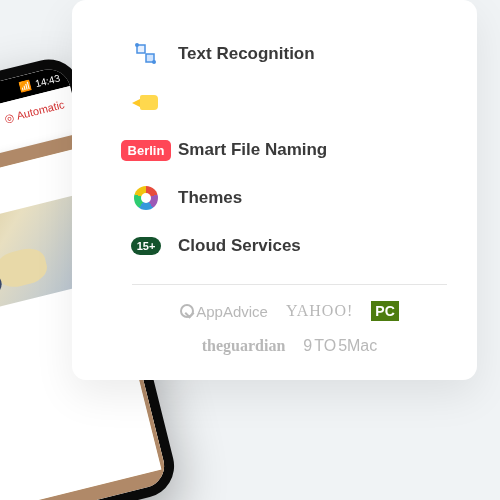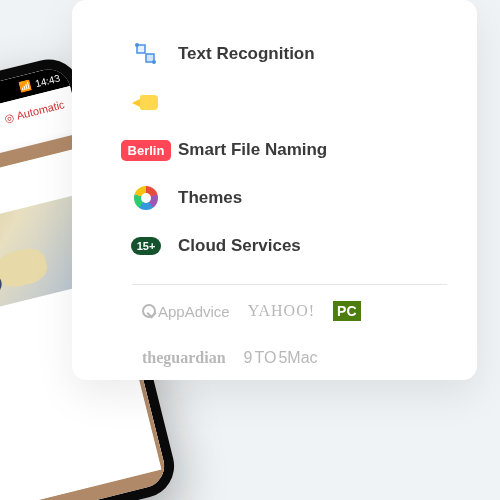--- a/index.html
+++ b/index.html
@@ -3,21 +3,21 @@
 <meta charset="utf-8">
 <style>
 *{margin:0;padding:0;box-sizing:border-box}
 body{width:500px;height:500px;background:#f0f3f5;font-family:-apple-system,BlinkMacSystemFont,'Segoe UI',sans-serif;overflow:hidden;position:relative}
 .card{position:absolute;left:72px;top:0;width:405px;height:380px;background:#fff;border-radius:14px;box-shadow:0 15px 40px rgba(0,0,0,0.08);padding:40px 30px 20px 60px}
 .feature-list{display:flex;flex-direction:column;gap:20px}
 .feature-item{display:flex;align-items:center;gap:18px}
 .feature-icon{width:28px;height:28px;display:flex;align-items:center;justify-content:center;flex-shrink:0}
 .feature-label{font-size:17px;font-weight:600;color:#3a3a3a}
 .hr{border:none;border-top:1px solid #e5e5e5;margin:24px 0 16px 0}
-.press-logos{display:flex;flex-wrap:wrap;justify-content:flex-start;gap:28px 18px;padding:0 10px}
+.press-logos{display:flex;flex-wrap:wrap;justify-content:center;gap:16px 18px;padding:0 10px}
 .logo{font-size:15px;color:#b8b8b8;font-weight:500;white-space:nowrap;display:inline-flex;align-items:center;gap:2px}
 .logo.guardian{font-family:Liberation Serif, serif;font-weight:700;font-size:16px}
 .logo.yahoo{font-family:'Times New Roman',serif;font-size:16px;letter-spacing:1px}
 .logo.pc{background:#4d7c0f;color:#fff;font-size:14px;font-weight:900;padding:3px 4px;line-height:1}
 .logo.nine{font-weight:400;font-size:16px}
 .logo.nine .thin{font-weight:300}
 .badge{background:#ff4757;color:#fff;font-size:13px;font-weight:600;padding:3px 7px;border-radius:5px}
 .cloud-badge{background:#14532d;color:#fff;font-size:11px;font-weight:700;padding:3px 6px;border-radius:10px}
 .phone{position:absolute;left:-110px;top:75px;width:240px;height:450px;transform:rotate(-14deg);background:#0a0a0a;border-radius:32px;padding:10px;box-shadow:0 20px 50px rgba(0,0,0,0.3)}
 .phone-screen{width:100%;height:100%;background:#fff;border-radius:22px;overflow:hidden;position:relative}

